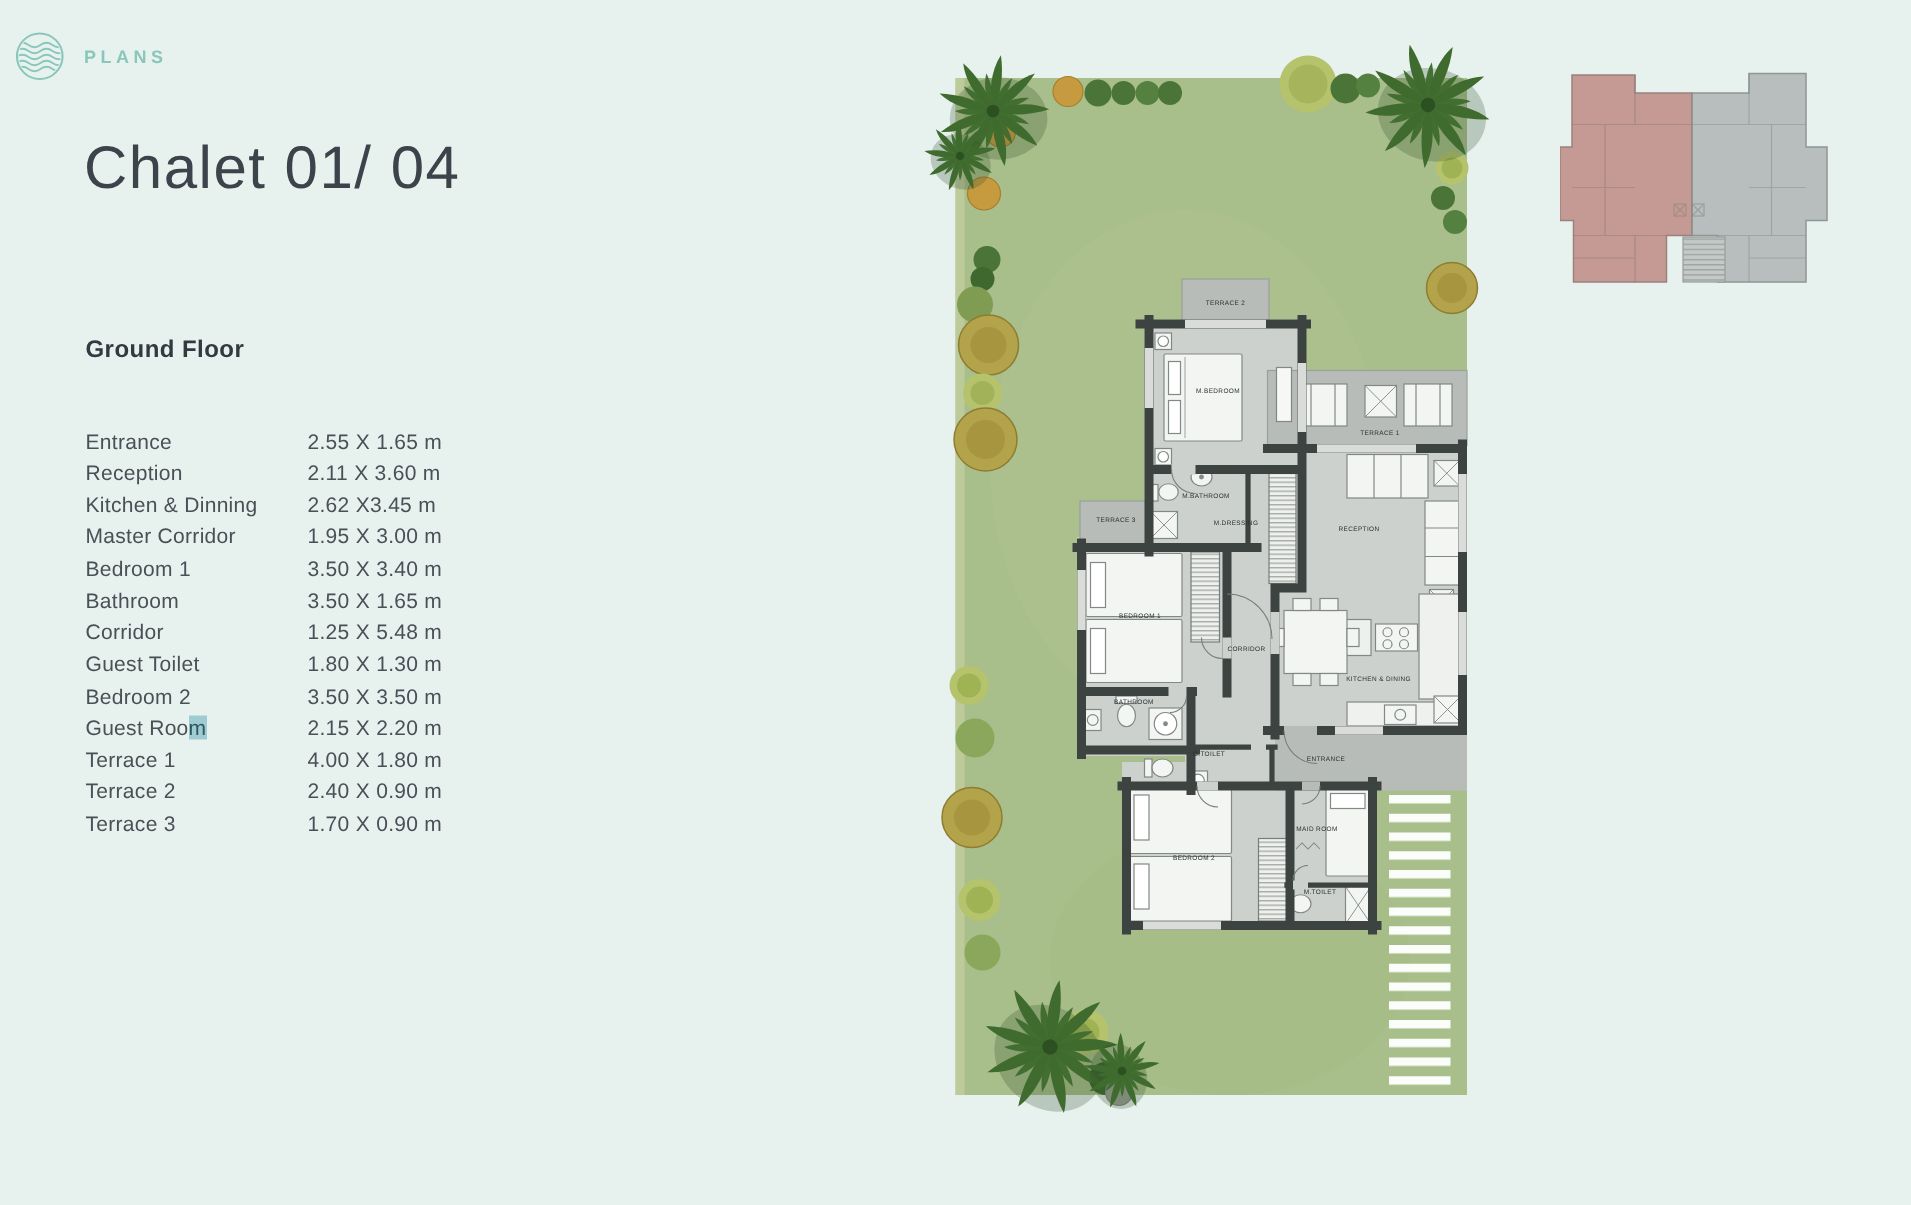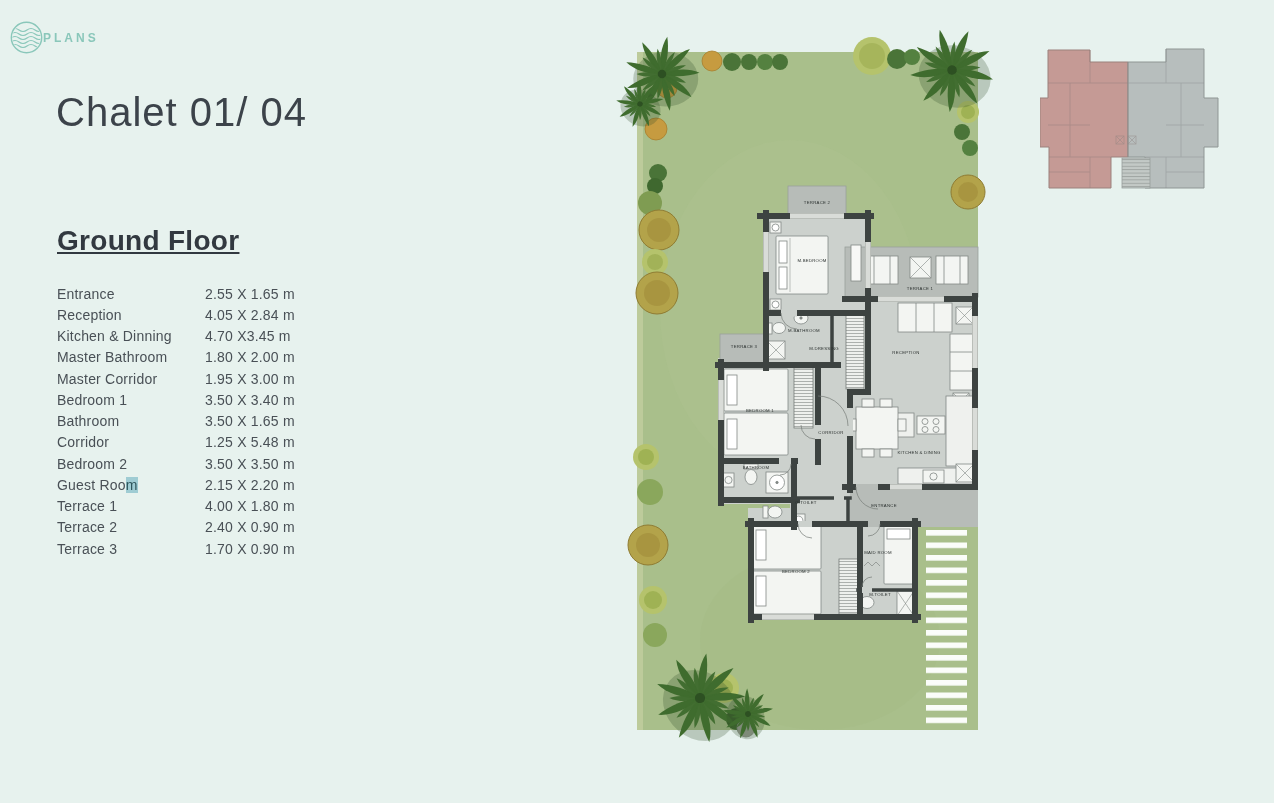--- a/index.html
+++ b/index.html
@@ -1,23 +1,23 @@
 <!DOCTYPE html>
 <html><head>
 <meta charset="utf-8">
 <style>
   html,body{margin:0;padding:0;background:#e7f2ee;}
   .screen{position:relative;width:1274px;height:803px;background:#e7f2ee;overflow:hidden;
           font-family:"Liberation Sans",sans-serif;}
-  .brand{position:absolute;left:10px;top:21px;display:flex;align-items:center;cursor:pointer;}
+  .brand{position:absolute;left:10px;top:21px;display:flex;align-items:center;gap:13px;cursor:pointer;}
   .brand-word{font-size:12px;font-weight:bold;letter-spacing:3px;color:#8ac7ba;}
   .page-title{position:absolute;left:56px;top:90px;margin:0;font-size:40px;font-weight:400;
               color:#3c434a;letter-spacing:1px;}
-  .floor-heading{position:absolute;left:57px;top:225px;margin:0;font-size:28px;font-weight:700;
-                 color:#323940;letter-spacing:.3px;text-decoration:underline;}
+  .floor-heading{position:absolute;left:57px;top:225px;margin:0;font-size:16px;font-weight:700;
+                 color:#323940;letter-spacing:.3px;}
   .rooms{position:absolute;left:57px;top:283px;width:260px;}
   .row{display:flex;height:21.25px;align-items:center;font-size:14px;color:#495056;letter-spacing:.2px;}
   .row .lbl{width:148px;}
   .row .val{white-space:pre;}
   .hl{background:#9fccd3;color:#2f565c;}
   svg{display:block;}
   .planlabel{font-family:"Liberation Sans",sans-serif;font-size:4.3px;fill:#2c3230;letter-spacing:.25px;}
 </style>
 </head>
 <body>
@@ -46,45 +46,45 @@
   <h1 class="page-title">Chalet 01/ 04</h1>
   <h2 class="floor-heading">Ground Floor</h2>
 
   <div class="rooms">
     <div class="row">
         <span class="lbl">Entrance</span>
         <span class="val">2.55 X 1.65 m</span>
       </div>
     <div class="row">
         <span class="lbl">Reception</span>
-        <span class="val">4.05 X 2.84 m</span>
+        <span class="val">2.11 X 3.60 m</span>
       </div>
     <div class="row">
         <span class="lbl">Kitchen &amp;  Dinning</span>
-        <span class="val">4.70 X3.45 m</span>
-      </div>
-    <div class="row">
-        <span class="lbl">Master Bathroom</span>
-        <span class="val">1.80 X 2.00 m</span>
+        <span class="val">2.62 X3.45 m</span>
       </div>
     <div class="row">
         <span class="lbl">Master Corridor</span>
         <span class="val">1.95 X 3.00 m</span>
       </div>
     <div class="row">
         <span class="lbl">Bedroom 1</span>
         <span class="val">3.50 X 3.40 m</span>
       </div>
     <div class="row">
         <span class="lbl">Bathroom</span>
         <span class="val">3.50 X 1.65 m</span>
       </div>
     <div class="row">
         <span class="lbl">Corridor</span>
         <span class="val">1.25 X 5.48 m</span>
+      </div>
+    <div class="row">
+        <span class="lbl">Guest Toilet</span>
+        <span class="val">1.80 X 1.30 m</span>
       </div>
     <div class="row">
         <span class="lbl">Bedroom 2</span>
         <span class="val">3.50 X 3.50 m</span>
       </div>
     <div class="row">
       <span class="lbl"><span>Guest Roo</span><span class="hl">m</span></span>
       <span class="val">2.15 X 2.20 m</span>
     </div>
     <div class="row">

